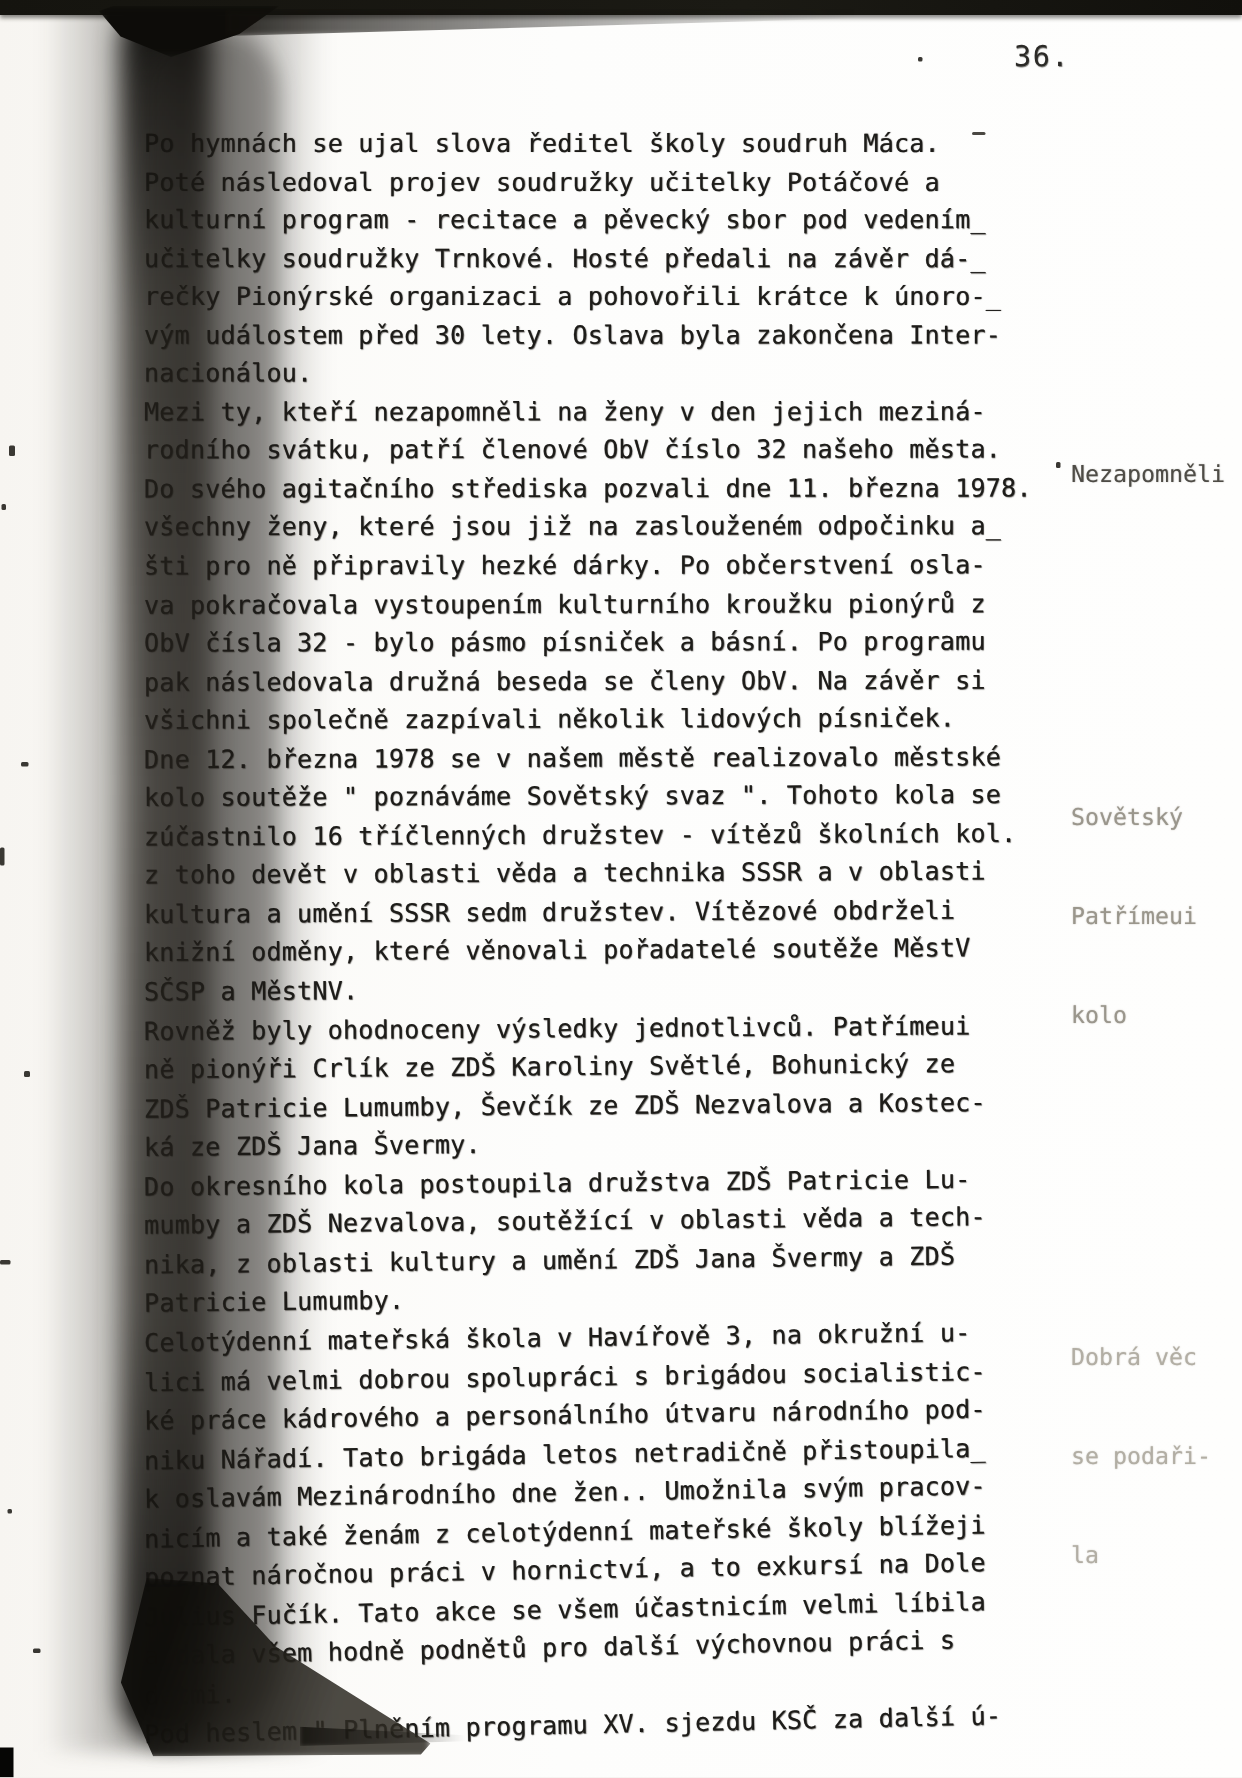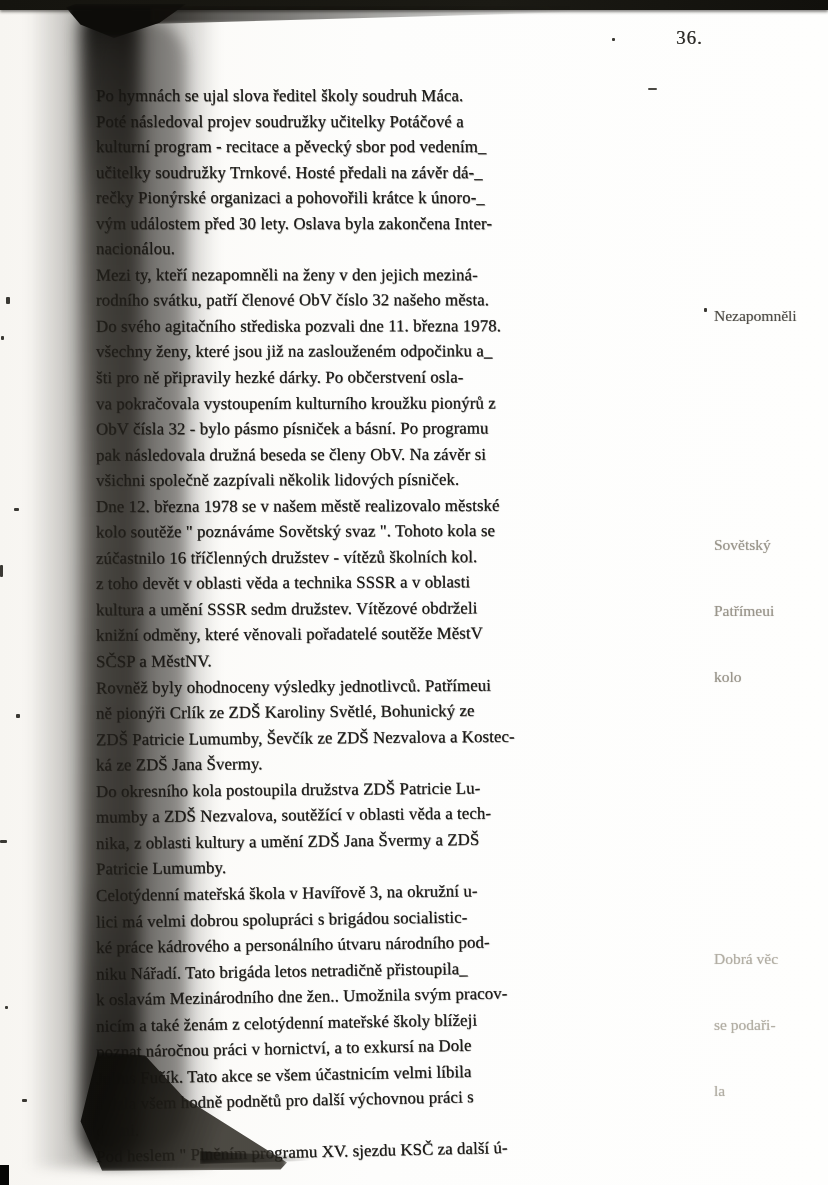--- a/index.html
+++ b/index.html
@@ -1,32 +1,32 @@
 <!DOCTYPE html>
 <html><head>
 <meta charset="utf-8">
 <style>
   html,body{margin:0;padding:0;}
   body{width:828px;height:1185px;background:#f3f1ed;font-family:"DejaVu Sans Mono",monospace;}
   .page{position:relative;width:828px;height:1185px;overflow:hidden;
-        background:linear-gradient(to right,#f7f5f1 0%,#fbfaf7 20%,#fdfdfc 45%,#fefefd 100%);font-family:Liberation Serif, serif;}
+        background:linear-gradient(to right,#f7f5f1 0%,#fbfaf7 20%,#fdfdfc 45%,#fefefd 100%);}
   
   .text-block{position:absolute;left:96px;top:83px;width:640px;color:#1d1c19;
               font-size:16.8px;line-height:25.55px;z-index:2;}
   .tline{white-space:pre;height:25.55px;transform-origin:100% 50%;
          text-shadow:0.4px 0.5px 0.7px rgba(35,32,28,0.65), -0.2px 0 0.4px rgba(35,32,28,0.35);
          letter-spacing:0.1px;}
   
   .page-number{position:absolute;left:676px;top:27px;font-size:19px;color:#2b2a27;
                letter-spacing:1px;z-index:2;text-shadow:0.4px 0.4px 0.6px rgba(40,38,34,0.6);}
   
   .mnote{position:absolute;left:694px;font-size:15.5px;line-height:22px;white-space:pre;z-index:2;margin-left:20px;}
   .mnote-1{top:261px;color:#4e4c46;text-shadow:0.3px 0.3px 0.8px rgba(90,86,78,0.55);}
   .mnote-2{top:490px;color:#9a968c;text-shadow:0 0 1px rgba(160,156,146,0.8);}
-  .mnote-3{top:904px;color:#b2aea4;text-shadow:0 0 1px rgba(180,176,166,0.8);}
+  .mnote-3{top:850px;color:#b2aea4;text-shadow:0 0 1px rgba(180,176,166,0.8);}
   
   .ov{position:absolute;pointer-events:none;}
   .top-strip{left:0;top:0;width:828px;height:10px;z-index:4;
              background:linear-gradient(to right,#15140f 0%,#1b1a14 60%,#11100c 100%);
              box-shadow:0 2px 3px rgba(20,18,14,0.5);}
   .top-blob{left:66px;top:4px;width:120px;height:34px;background:#0d0c09;z-index:4;
             clip-path:polygon(8% 0,100% 0,78% 55%,40% 100%,12% 60%,0 10%);filter:blur(3px);}
   .top-fan{left:150px;top:6px;width:420px;height:18px;z-index:4;
            background:linear-gradient(to right,rgba(18,16,12,0.8),rgba(18,16,12,0));
            clip-path:polygon(0 0,100% 0,100% 35%,0 100%);filter:blur(2px);}

